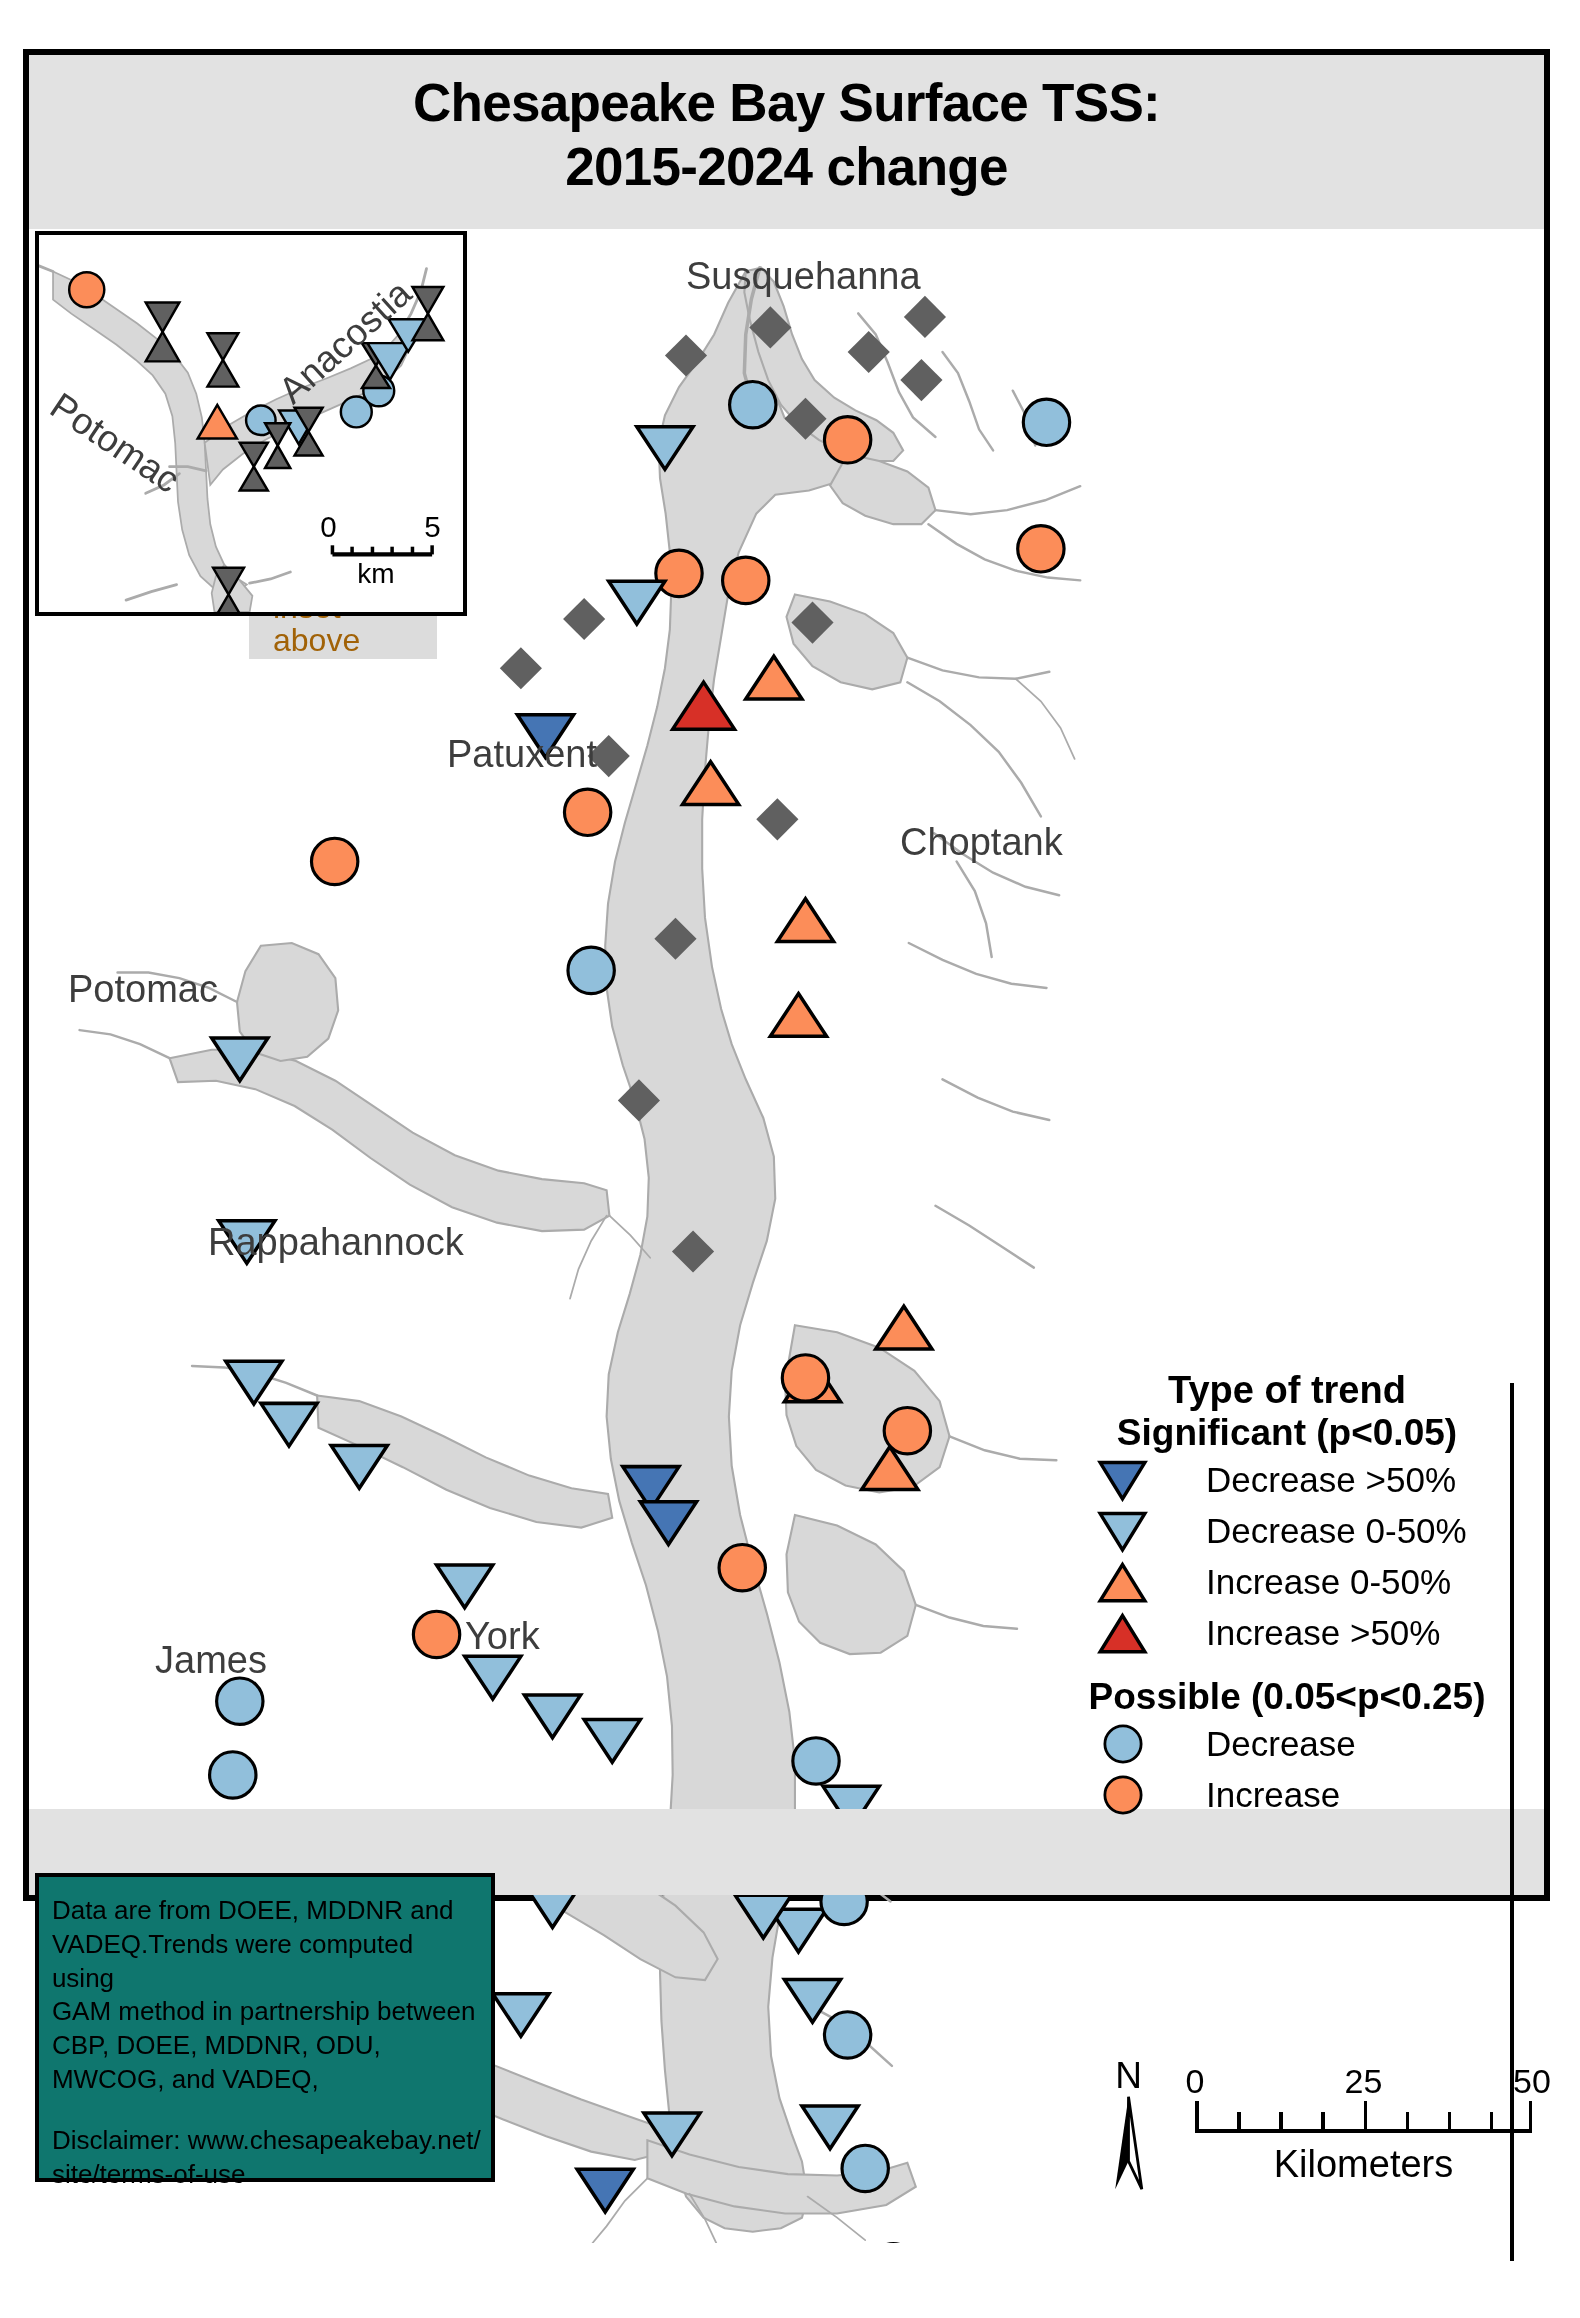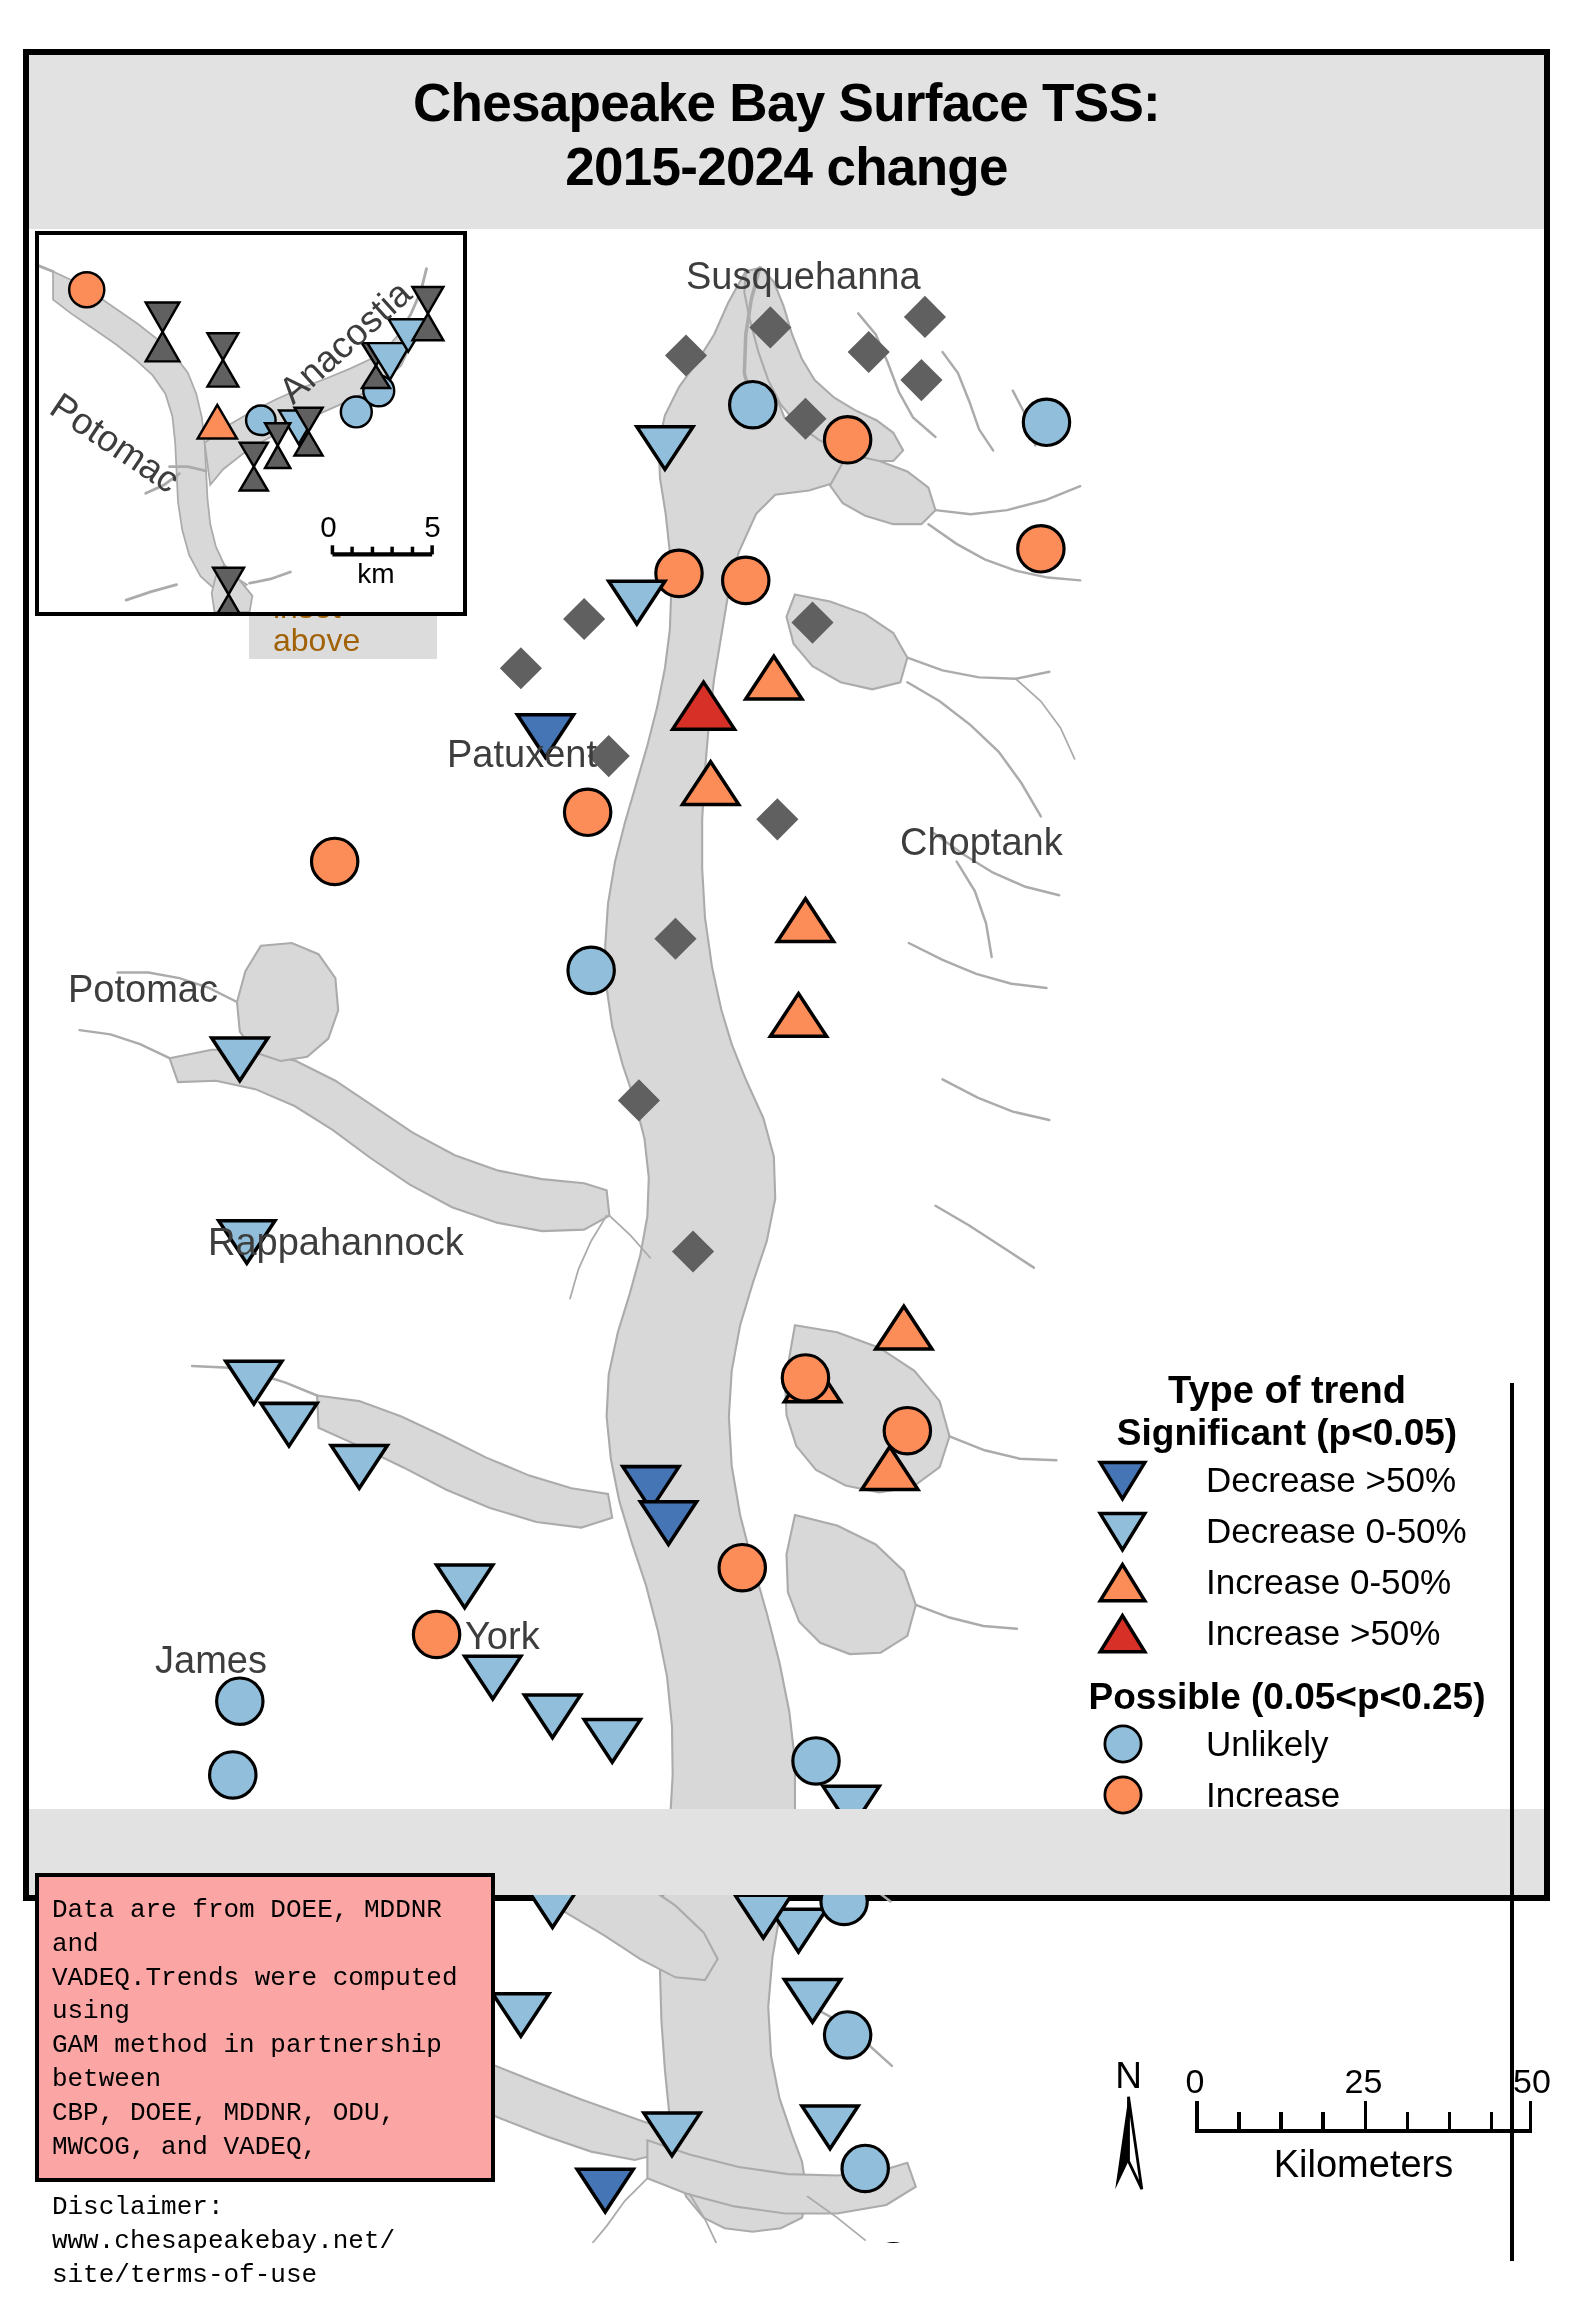--- a/index.html
+++ b/index.html
@@ -26,22 +26,22 @@
          border:4.9px solid #000;background:#fff;box-sizing:border-box;overflow:hidden;}
   #inset svg{position:absolute;left:0;top:0;}
   .inset-river-lbl{position:absolute;font-size:37px;color:#3d3d3d;white-space:nowrap;}
 
   
   #see-inset{position:absolute;left:220px;top:492px;width:188px;height:112px;background:#dcdcdc;}
   #see-inset span{position:absolute;left:24px;font-size:32px;color:#a16207;line-height:1.0;}
 
   
   #disclaimer{position:absolute;left:6.3px;top:1818px;width:460px;height:309px;
-              border:4.2px solid #000;background:#fca5a5;box-sizing:border-box;
-              padding:17px 9.8px 0 12.6px;font-size:26px;line-height:1.30;color:#000;font-family:Liberation Mono, monospace;}
+              border:4.2px solid #000;background:#0f766e;box-sizing:border-box;
+              padding:17px 9.8px 0 12.6px;font-size:26px;line-height:1.30;color:#000;}
   #disclaimer p{margin:0;}
   #disclaimer p.gap{margin-top:27px;}
 
   
   .river-label{position:absolute;font-size:38px;color:#3d3d3d;white-space:nowrap;}
 
   
   #legend{position:absolute;left:1026px;top:1314px;width:464px;}
   .lg-head{text-align:center;font-size:38px;font-weight:bold;color:#000;line-height:1.14;}
   .lg-sub{font-size:37px;font-weight:bold;color:#000;line-height:1.14;text-align:center;}
@@ -380,21 +380,21 @@
     </div>
 
     <div class="lg-sub" style="margin-top:18px;">Possible (0.05&lt;p&lt;0.25)</div>
 
     <div class="lg-row">
       <span class="sym">
         <svg width="46" height="44" viewBox="0 0 66 62">
             <ellipse cx="33" cy="31" rx="26" ry="26" fill="#91BFDB" stroke="#000" stroke-width="4"></ellipse>
           </svg>
       </span>
-      <span class="txt">Unlikely</span>
+      <span class="txt">Decrease</span>
     </div>
 
     <div class="lg-row">
       <span class="sym">
         <svg width="46" height="44" viewBox="0 0 66 62">
             <ellipse cx="33" cy="31" rx="26" ry="26" fill="#FC8D59" stroke="#000" stroke-width="4"></ellipse>
           </svg>
       </span>
       <span class="txt">Increase</span>
     </div>

